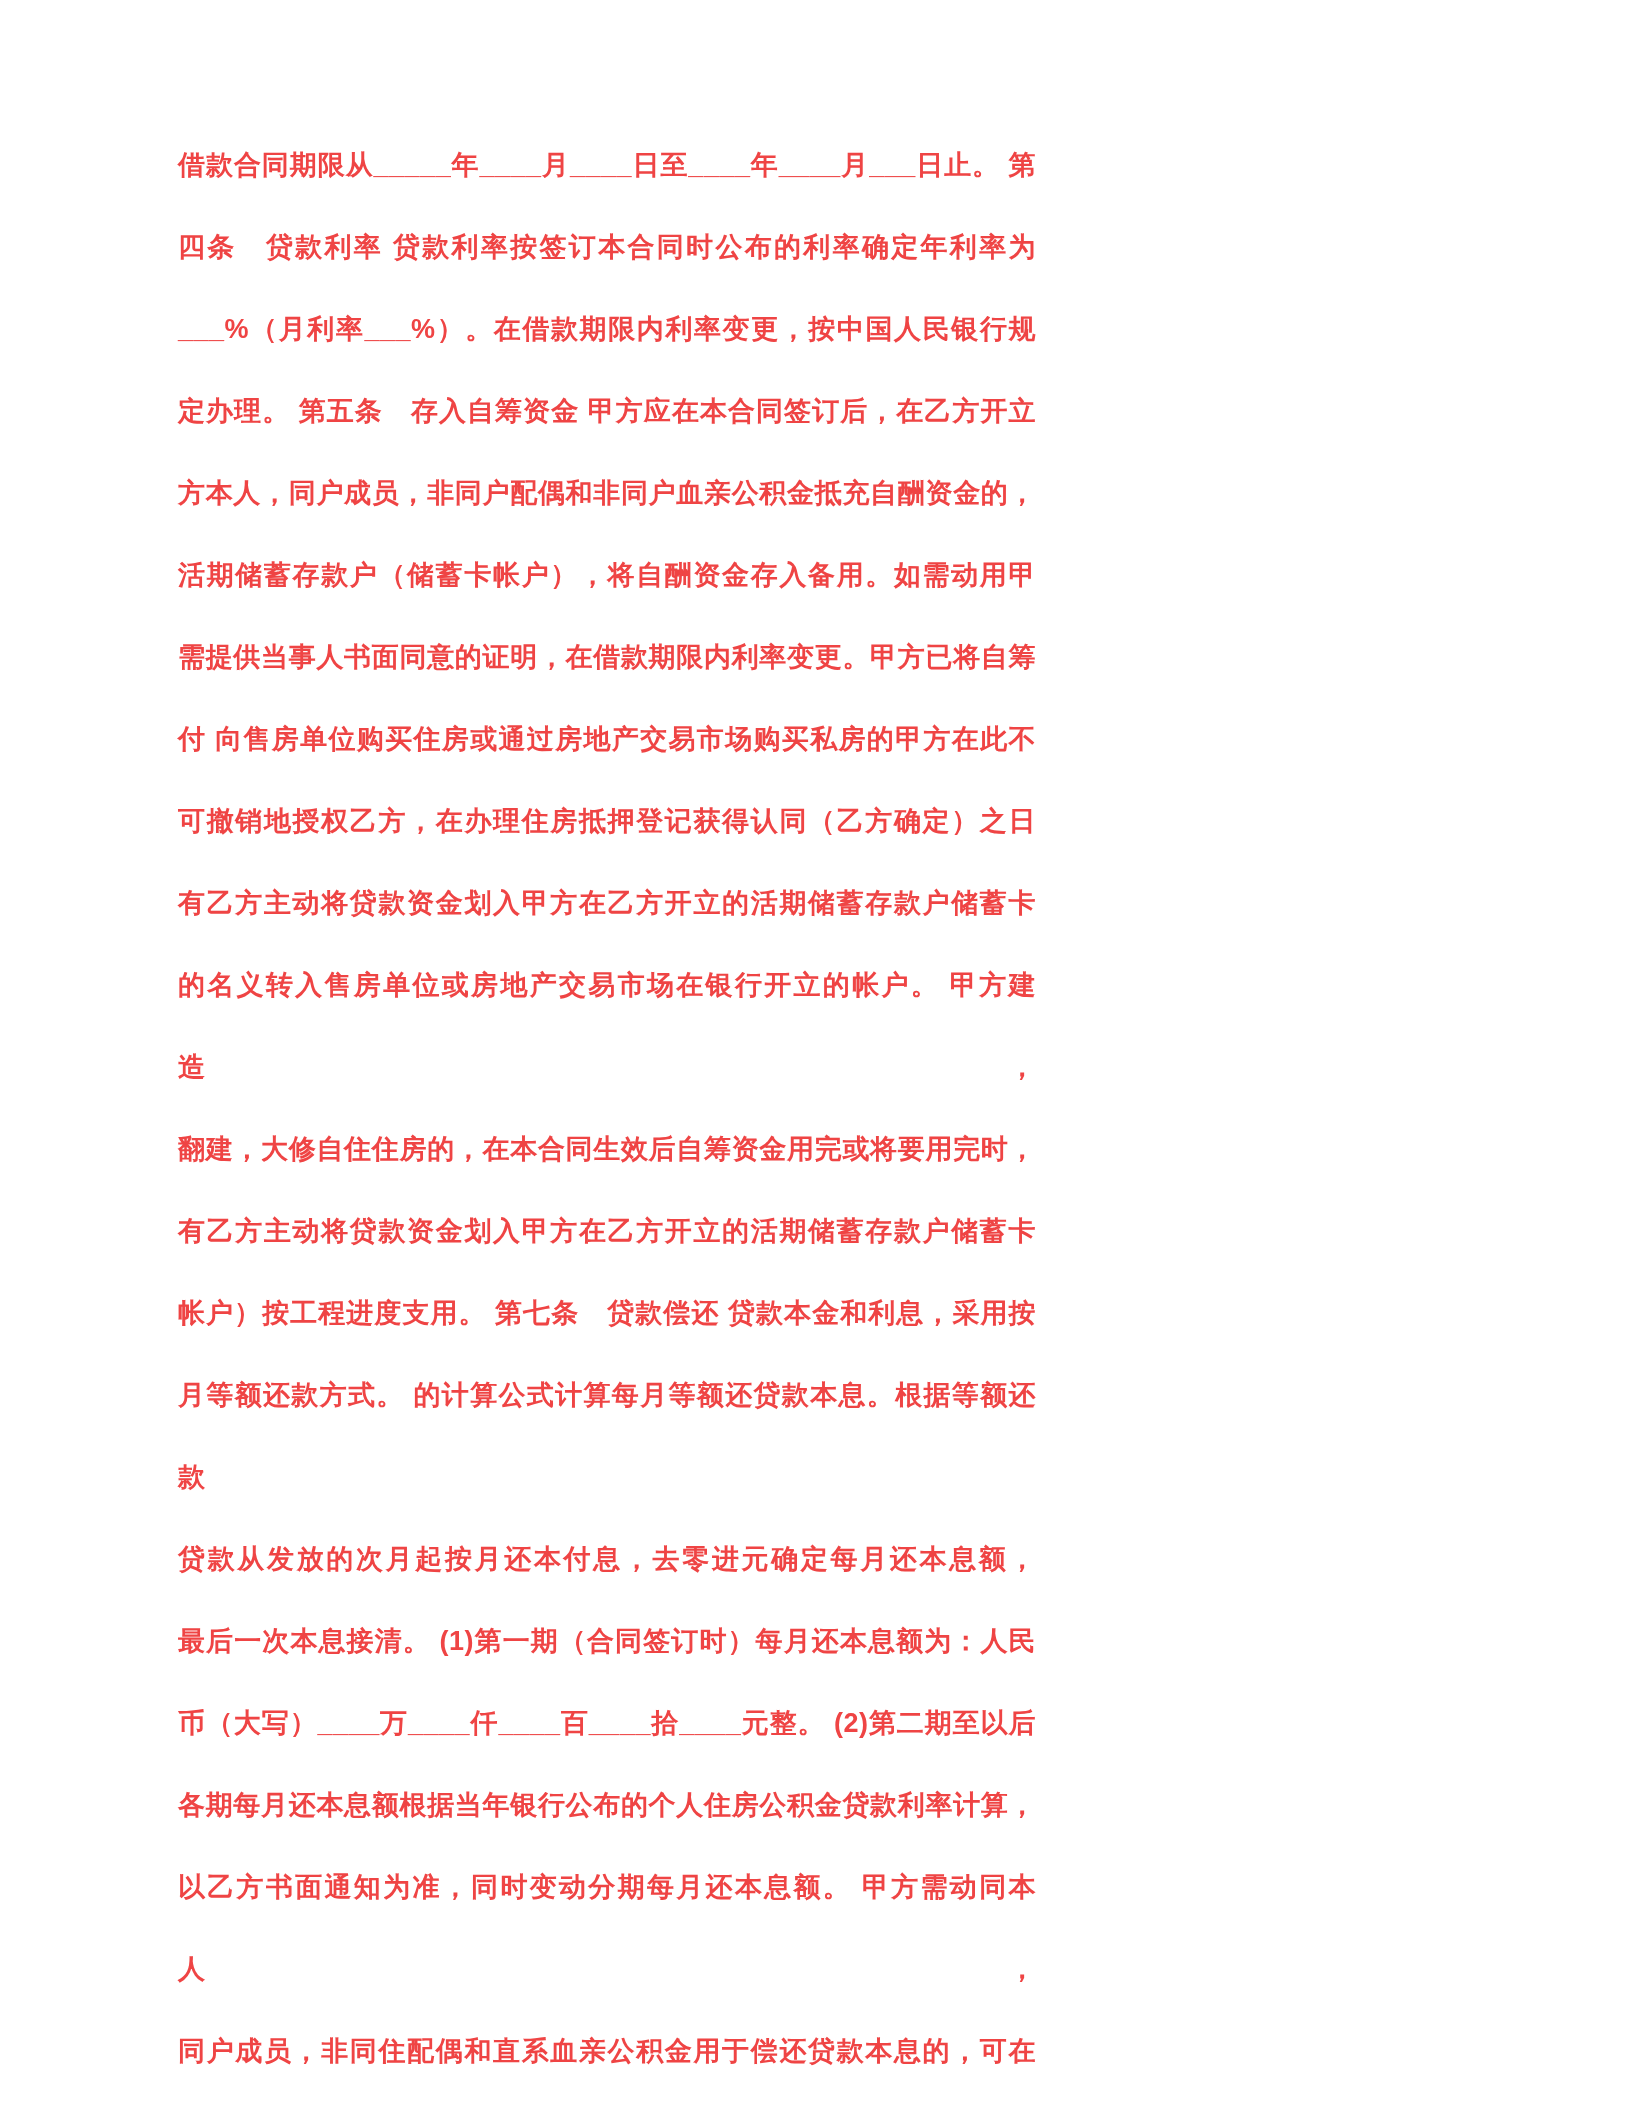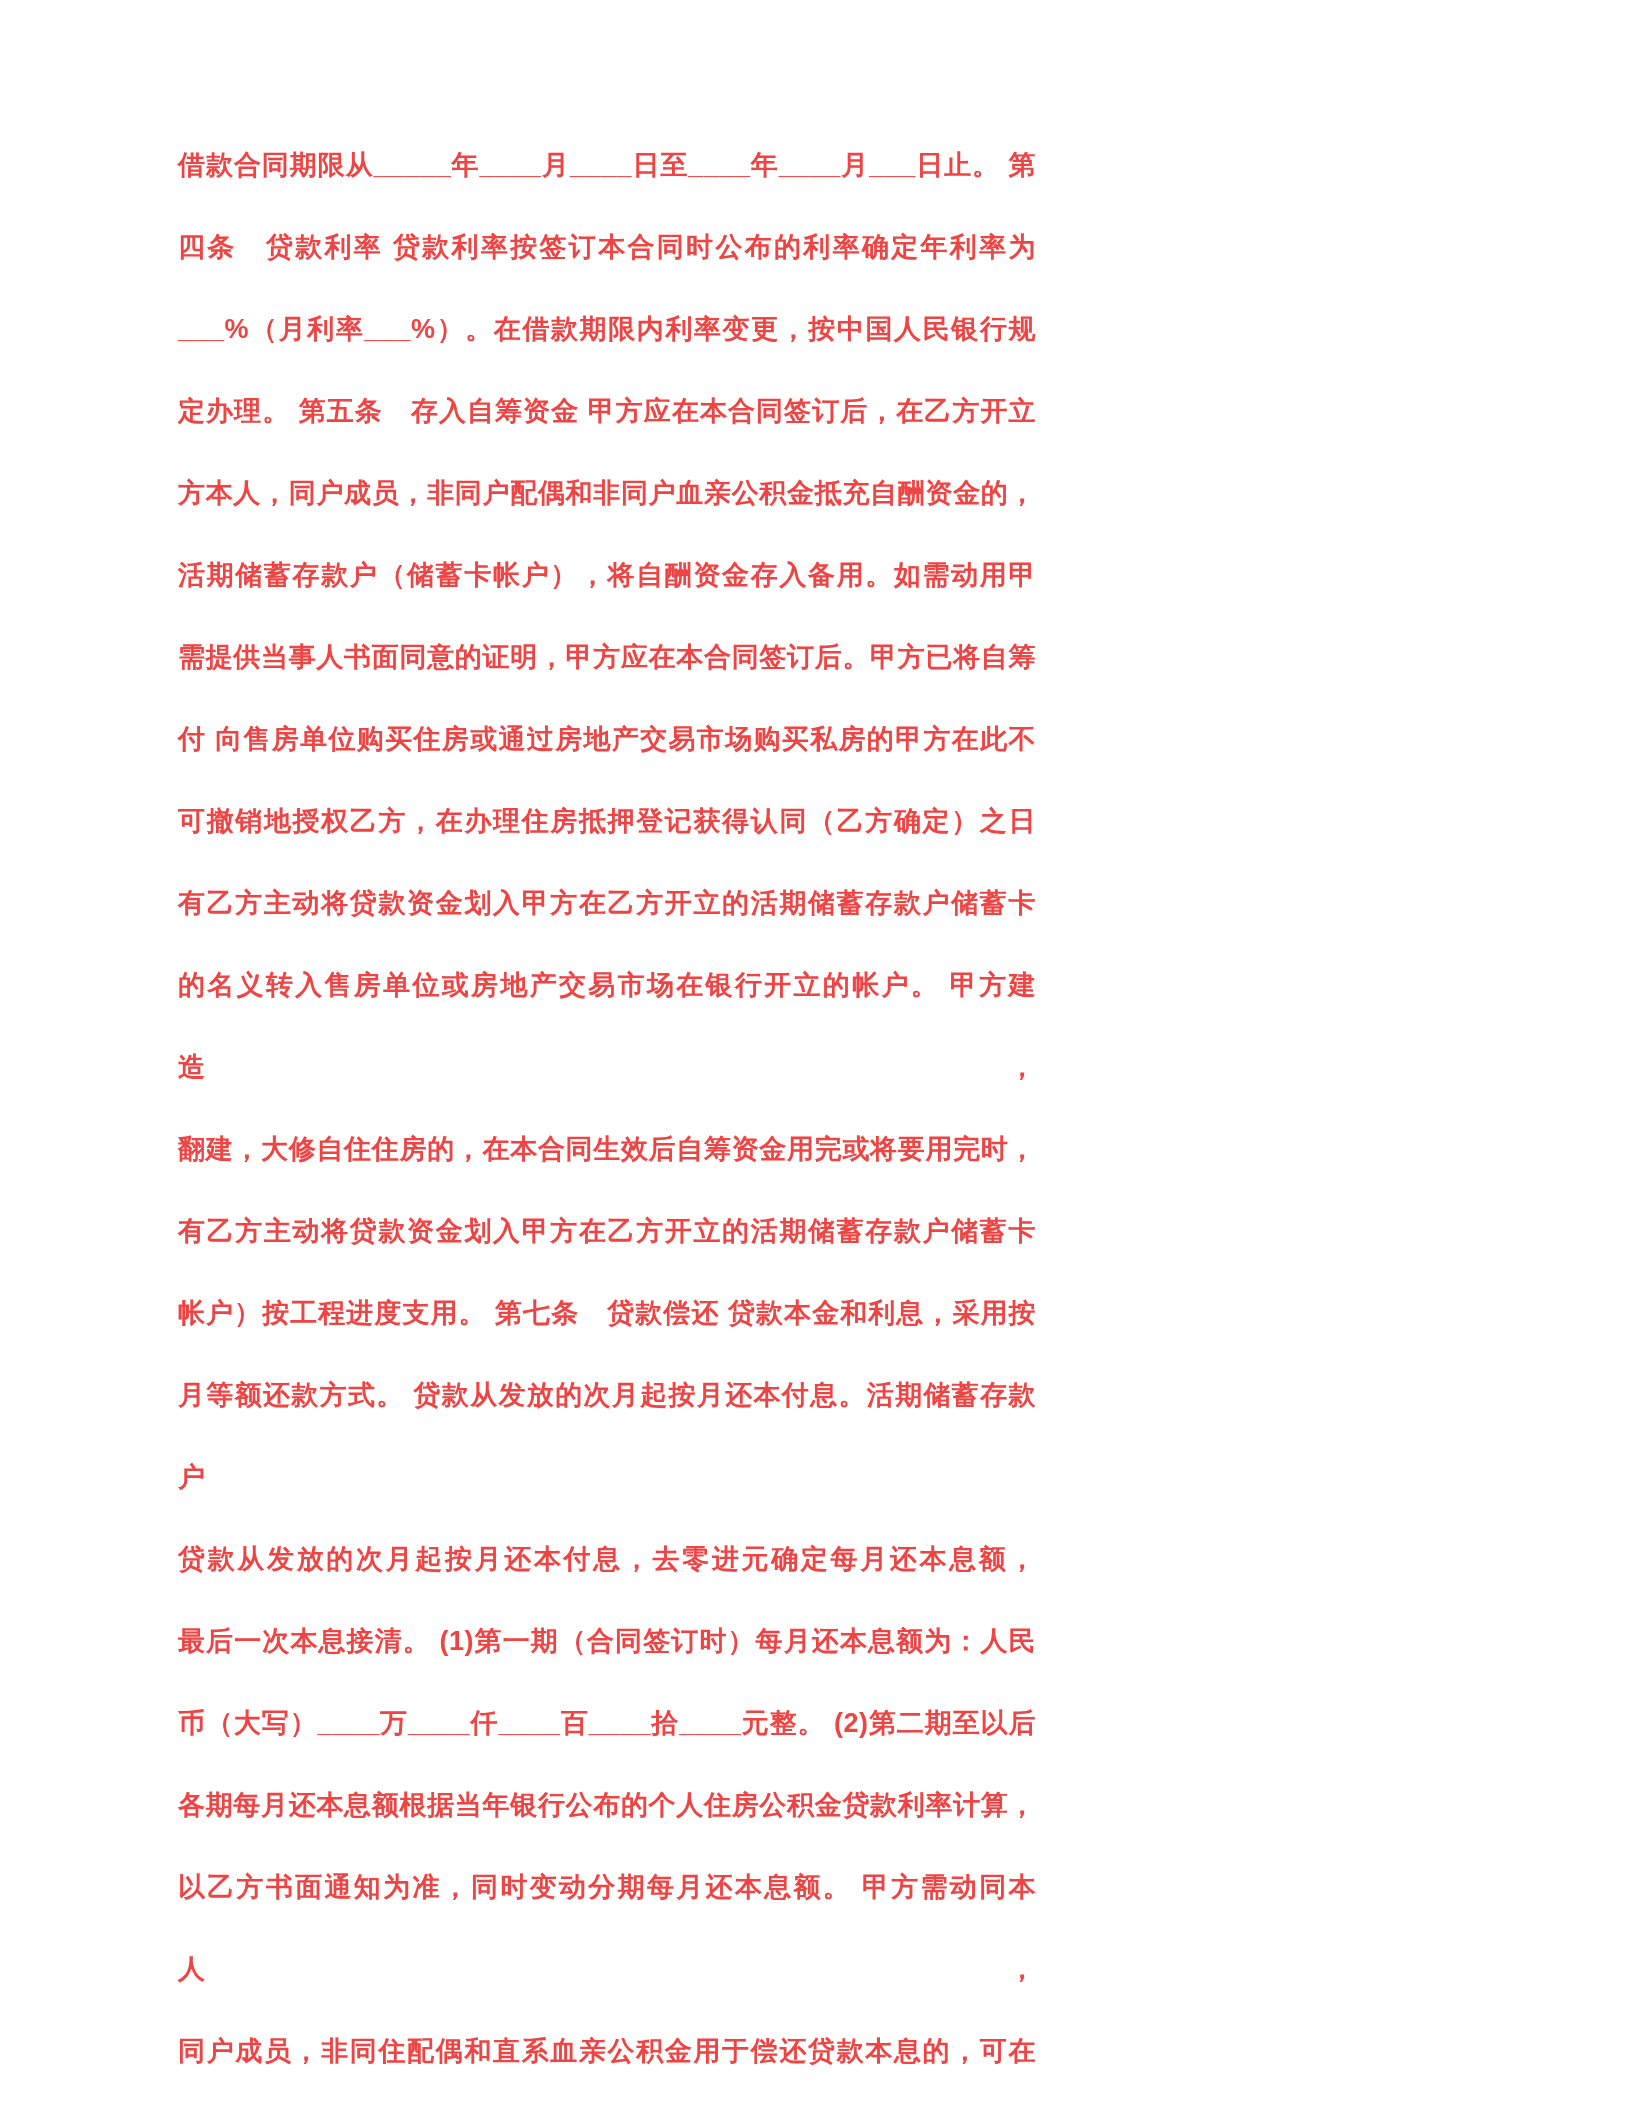--- a/index.html
+++ b/index.html
@@ -40,29 +40,29 @@
 <body>
 
 <div class="page">
   <div class="text-block">
     <div class="doc-line">借款合同期限从_____年____月____日至____年____月___日止。 第</div>
     <div class="doc-line">四条　贷款利率 贷款利率按签订本合同时公布的利率确定年利率为</div>
     <div class="doc-line">___%（月利率___%）。在借款期限内利率变更，按中国人民银行规</div>
     <div class="doc-line">定办理。 第五条　存入自筹资金 甲方应在本合同签订后，在乙方开立</div>
     <div class="doc-line">方本人，同户成员，非同户配偶和非同户血亲公积金抵充自酬资金的，</div>
     <div class="doc-line">活期储蓄存款户（储蓄卡帐户），将自酬资金存入备用。如需动用甲</div>
-    <div class="doc-line">需提供当事人书面同意的证明，甲方应在本合同签订后。甲方已将自筹</div>
+    <div class="doc-line">需提供当事人书面同意的证明，在借款期限内利率变更。甲方已将自筹</div>
     <div class="doc-line">付 向售房单位购买住房或通过房地产交易市场购买私房的甲方在此不</div>
     <div class="doc-line">可撤销地授权乙方，在办理住房抵押登记获得认同（乙方确定）之日</div>
     <div class="doc-line">有乙方主动将贷款资金划入甲方在乙方开立的活期储蓄存款户储蓄卡</div>
     <div class="doc-line">的名义转入售房单位或房地产交易市场在银行开立的帐户。 甲方建造，</div>
     <div class="doc-line">翻建，大修自住住房的，在本合同生效后自筹资金用完或将要用完时，</div>
     <div class="doc-line">有乙方主动将贷款资金划入甲方在乙方开立的活期储蓄存款户储蓄卡</div>
     <div class="doc-line">帐户）按工程进度支用。 第七条　贷款偿还 贷款本金和利息，采用按</div>
-    <div class="doc-line">月等额还款方式。 贷款从发放的次月起按月还本付息。活期储蓄存款户</div>
+    <div class="doc-line">月等额还款方式。 的计算公式计算每月等额还贷款本息。根据等额还款</div>
     <div class="doc-line">贷款从发放的次月起按月还本付息，去零进元确定每月还本息额，</div>
     <div class="doc-line">最后一次本息接清。 (1)第一期（合同签订时）每月还本息额为：人民</div>
     <div class="doc-line">币（大写）____万____仟____百____拾____元整。 (2)第二期至以后</div>
     <div class="doc-line">各期每月还本息额根据当年银行公布的个人住房公积金贷款利率计算，</div>
     <div class="doc-line">以乙方书面通知为准，同时变动分期每月还本息额。 甲方需动同本人，</div>
     <div class="doc-line">同户成员，非同住配偶和直系血亲公积金用于偿还贷款本息的，可在</div>
   </div>
 </div>
 
 </body></html>

